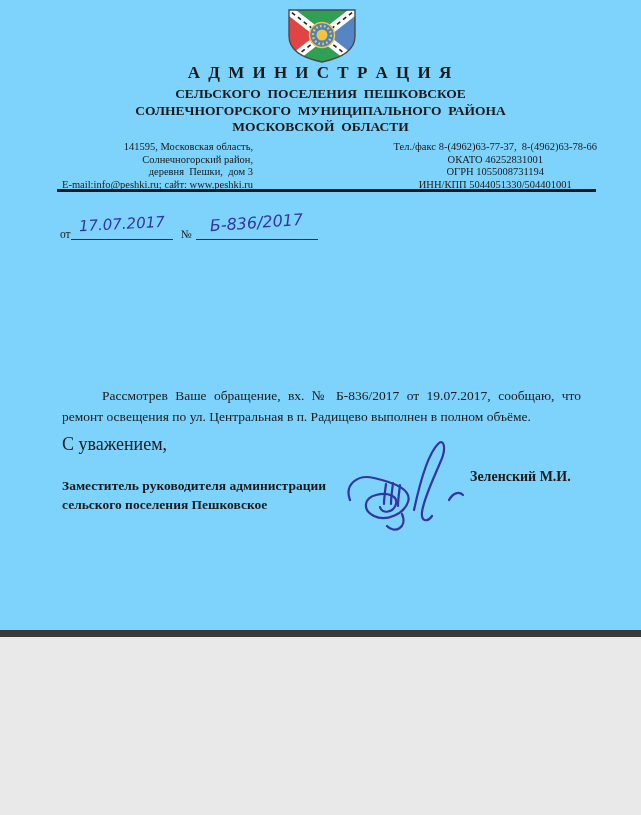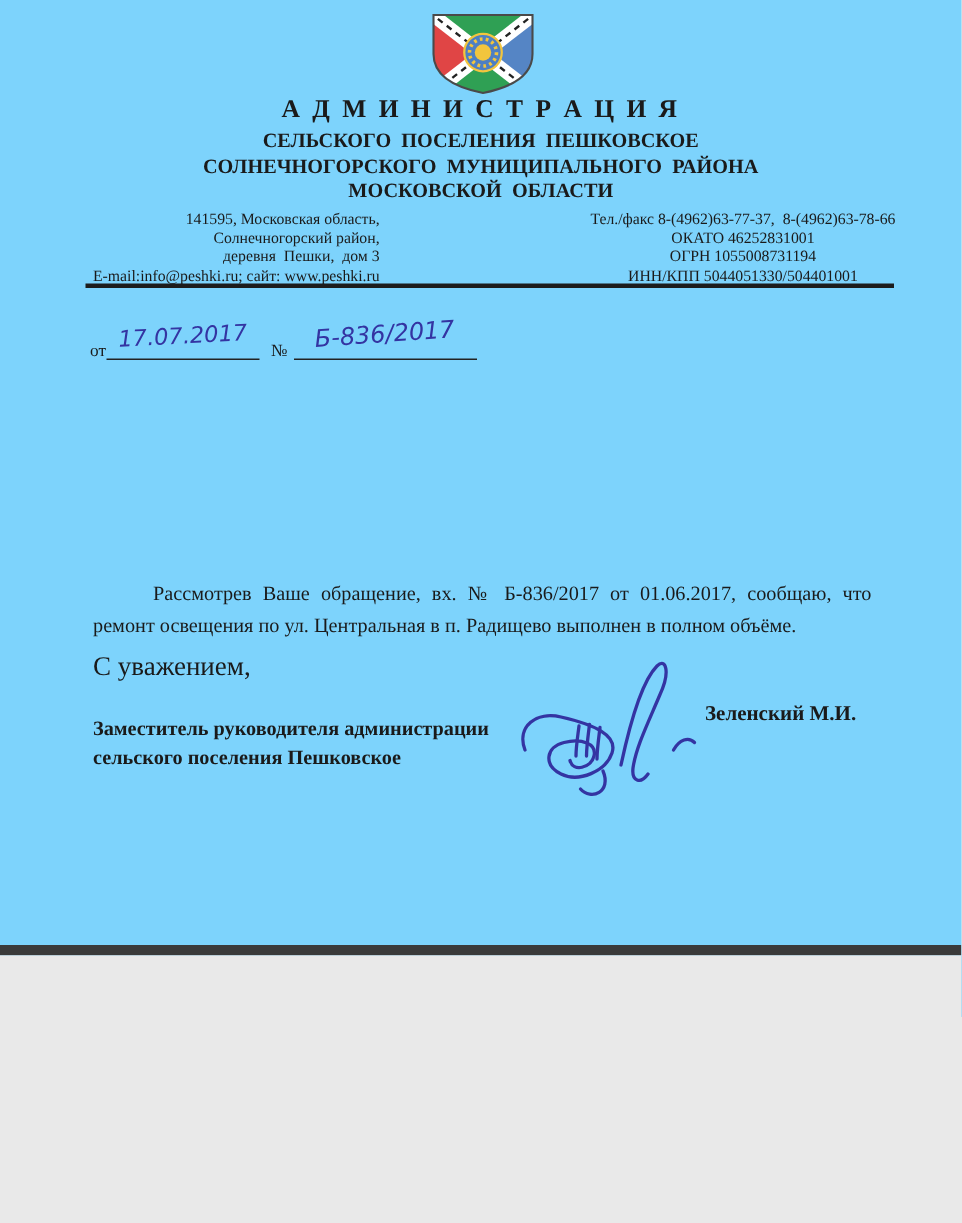--- a/index.html
+++ b/index.html
@@ -105,21 +105,21 @@
     <span>от</span>
     <span class="ref-field ref-field-date">
       <span class="hand hand-date">17.07.2017</span>
     </span>
     <span class="ref-num-label">№</span>
     <span class="ref-field ref-field-num">
       <span class="hand hand-num">Б-836/2017</span>
     </span>
   </div>
 
-  <p class="body-par">Рассмотрев Ваше обращение, вх. № Б-836/2017 от 01.06.2017, сообщаю, что ремонт освещения по ул. Центральная в п. Радищево выполнен в полном объёме.</p>
+  <p class="body-par">Рассмотрев Ваше обращение, вх. № Б-836/2017 от 19.07.2017, сообщаю, что ремонт освещения по ул. Центральная в п. Радищево выполнен в полном объёме.</p>
 
   <div class="closing">С уважением,</div>
 
   <div class="sig-position">
     <div>Заместитель руководителя администрации</div>
     <div>сельского поселения Пешковское</div>
   </div>
 
   <svg class="signature-svg" viewBox="0 0 132 96">
     <path class="sig-stroke" d="M14,62 C8,46 22,36 38,40 C60,45 76,52 72,64 C68,76 50,84 38,78 C26,72 28,60 40,57 C52,54 62,58 60,66 C58,74 46,77 44,69"></path>

